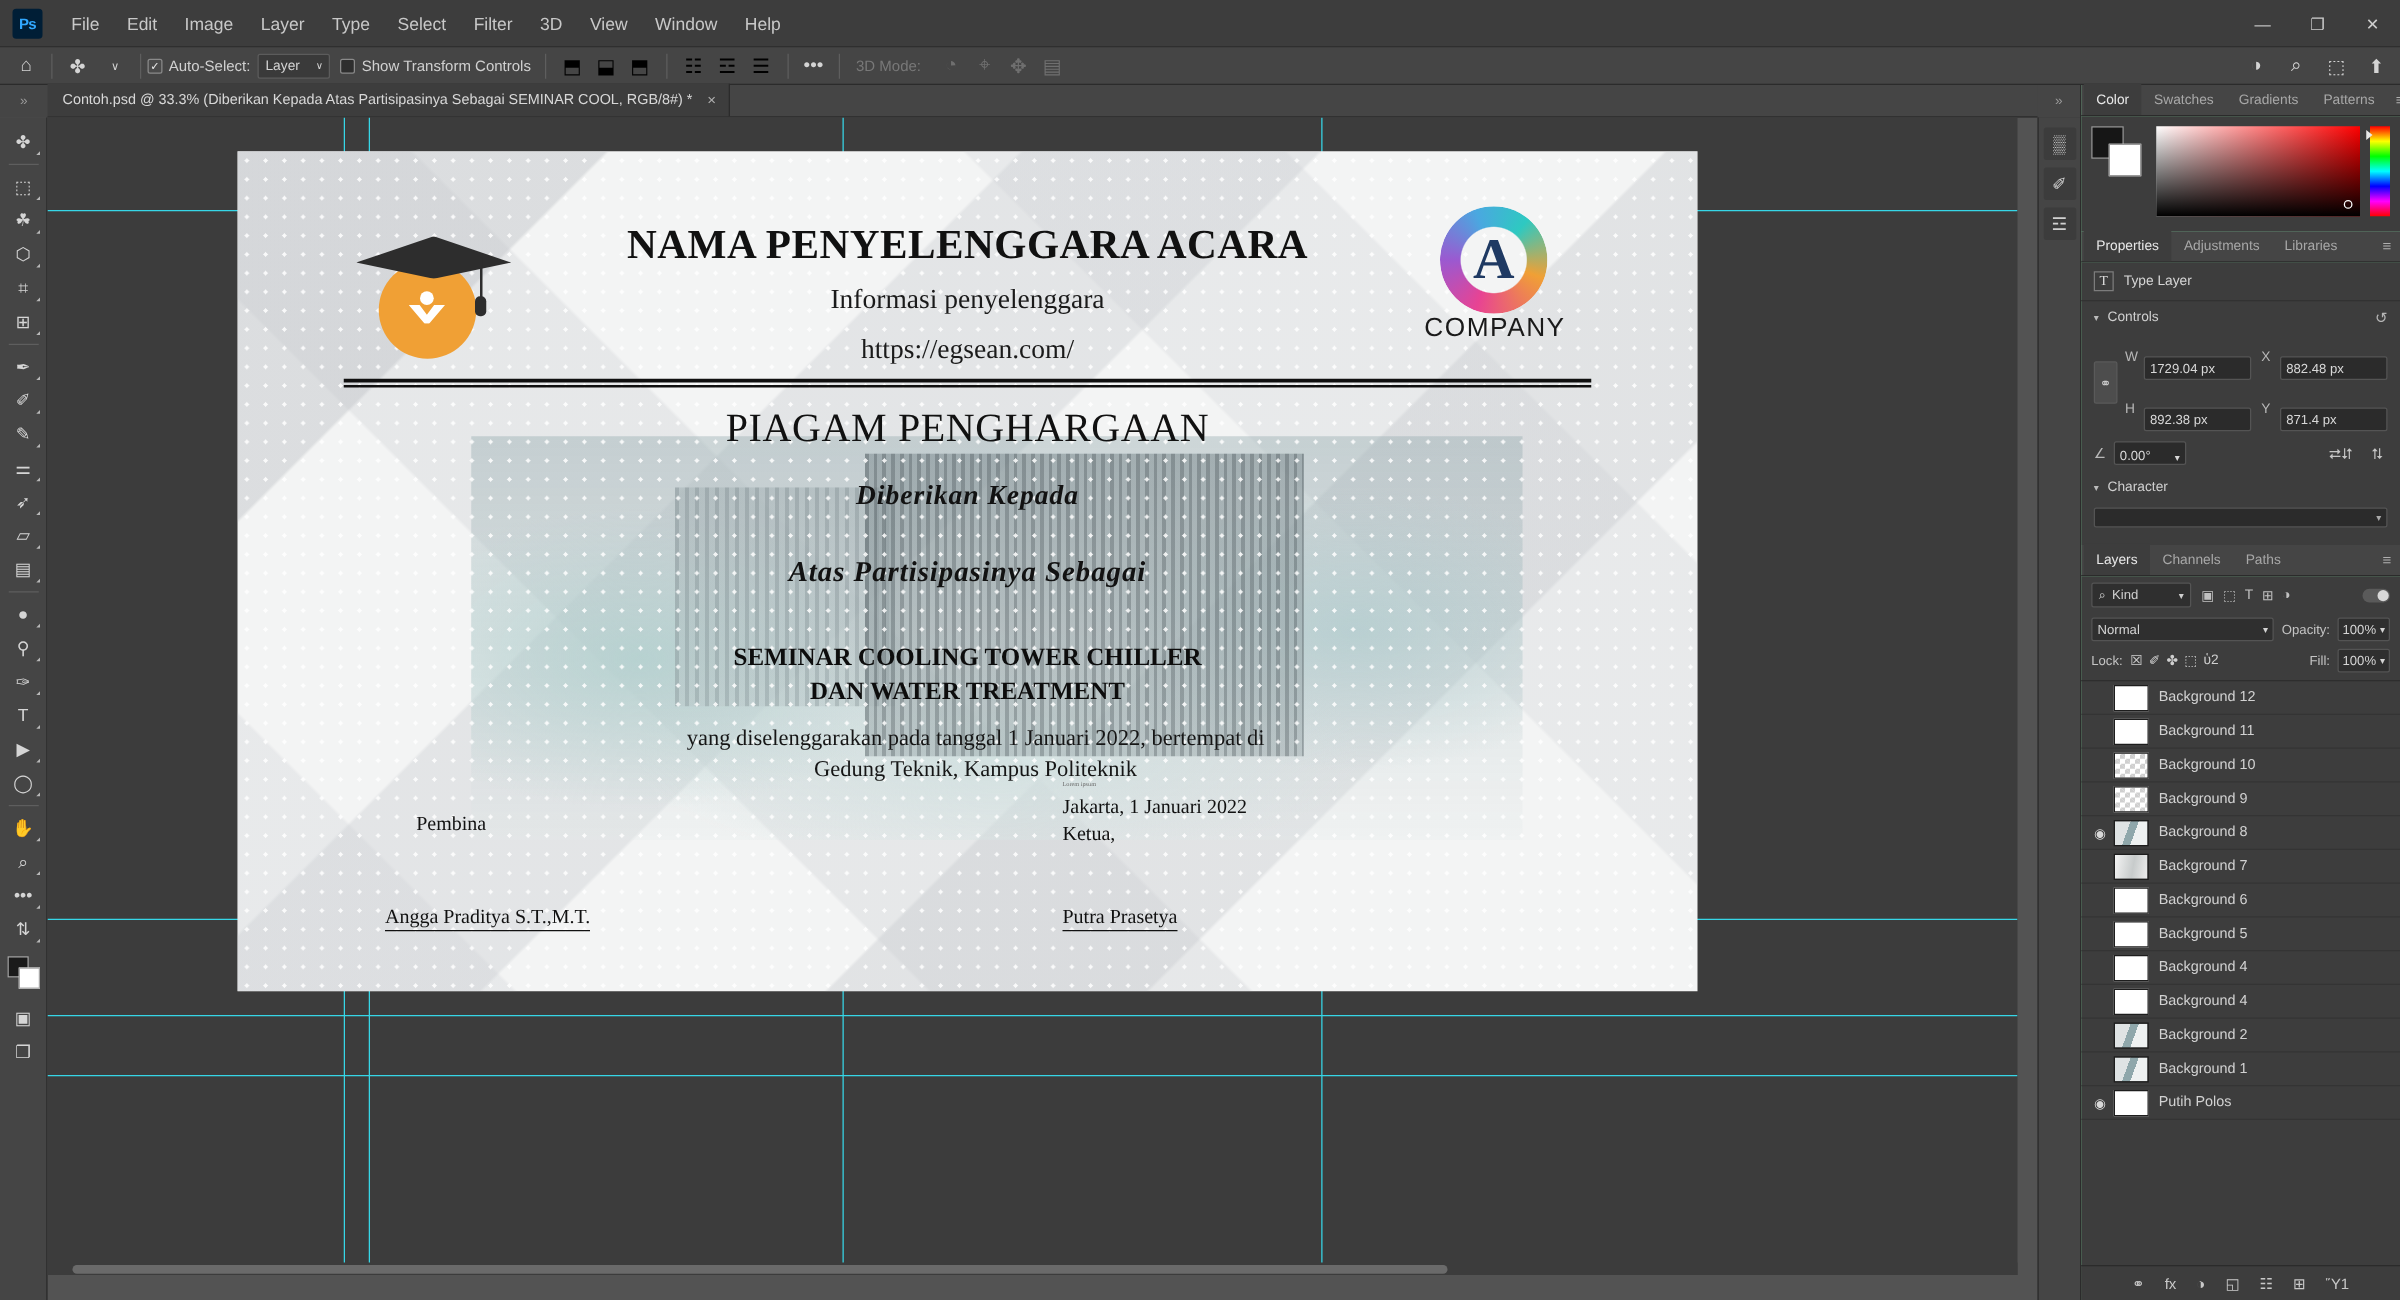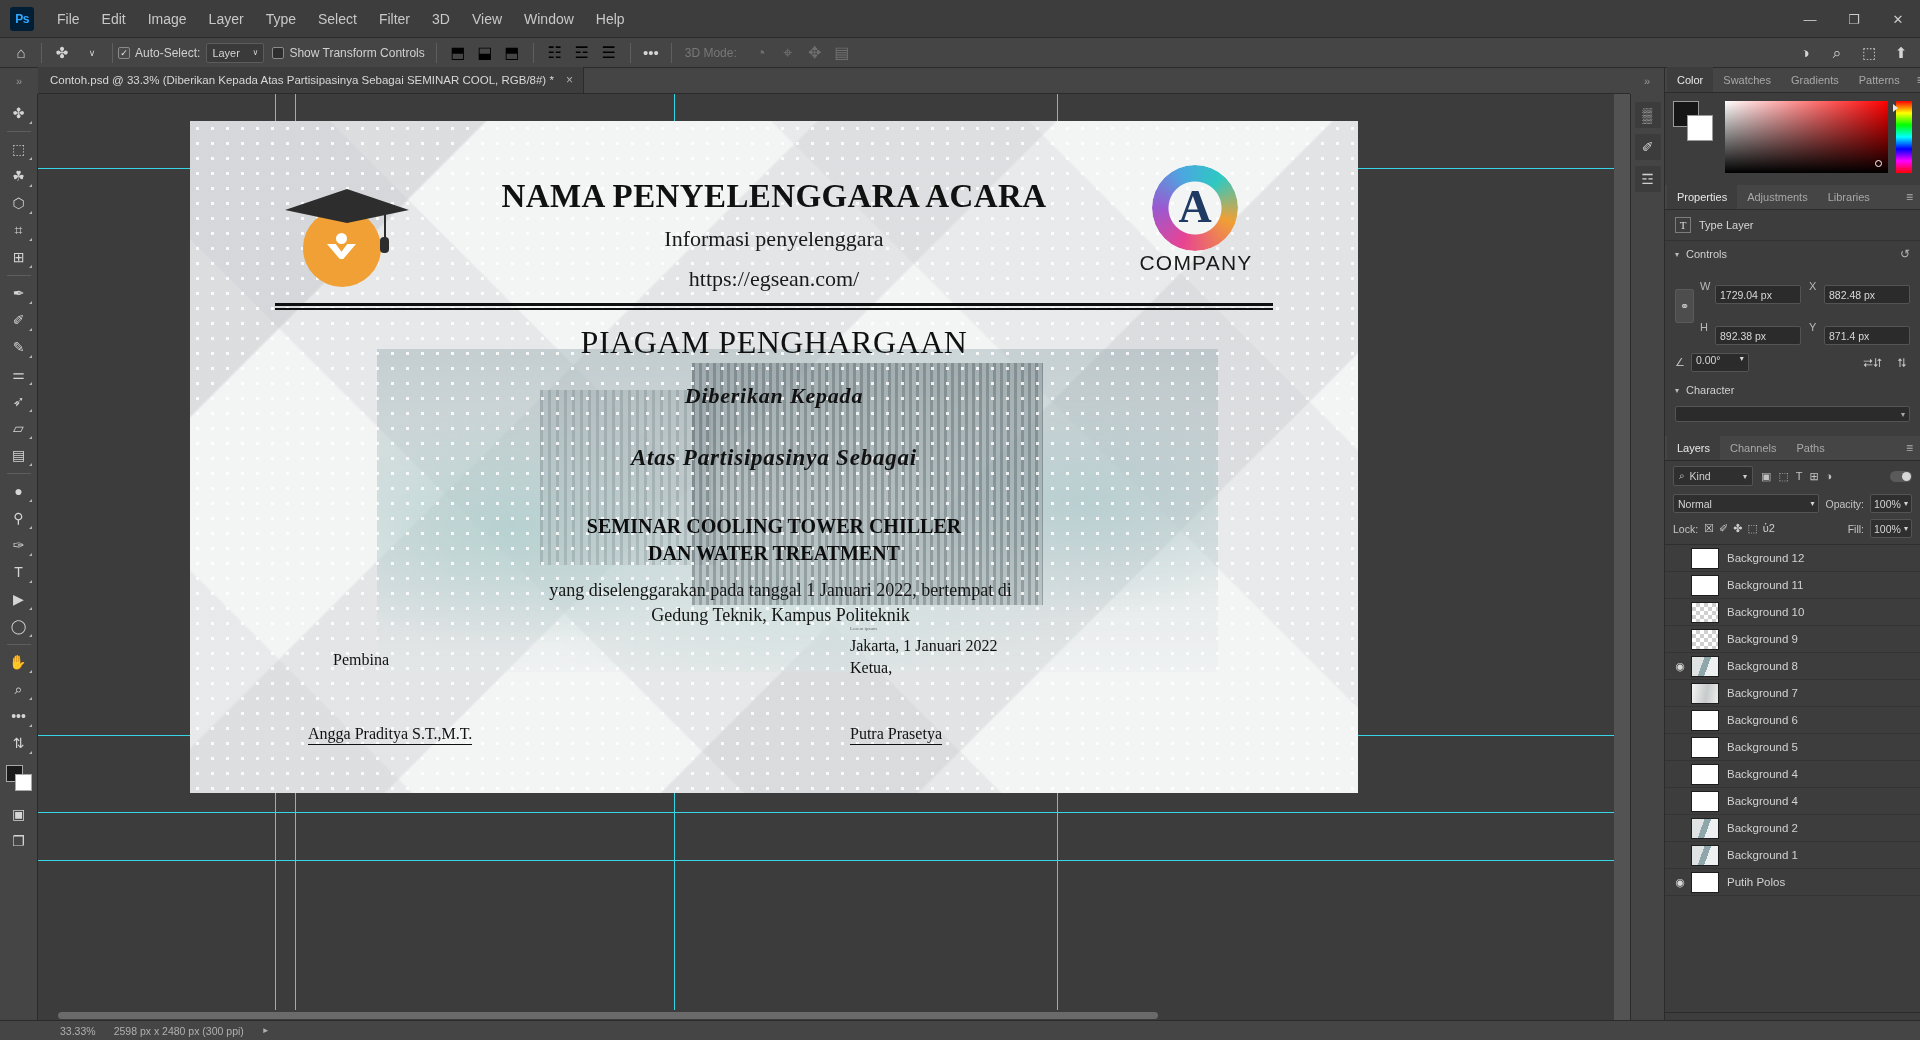--- a/index.html
+++ b/index.html
@@ -384,21 +384,21 @@
     flex: 1; height: 19px; background: #2b2b2b; border: 1px solid #545454;
     border-radius: 2px; color: #d8d8d8; font-size: 10.5px; padding: 0 4px;
     display: flex; align-items: center; margin-top: 18px;
   }
   .angle-row {
     display: flex; align-items: center; gap: 6px; padding: 4px 10px 6px 10px;
   }
   .angle-in {
     width: 58px; height: 19px; background: #2b2b2b; border: 1px solid #545454;
     border-radius: 2px; color: #d8d8d8; font-size: 10.5px; padding: 0 4px;
-    display: flex; align-items: flex-start; justify-content: space-between;
+    display: flex; align-items: flex-end; justify-content: space-between;
   }
   .flip-ico { color: #c6c6c6; font-size: 12px; padding: 0 4px; }
   .char-box {
     margin: 4px 10px 8px 10px; height: 16px; background: #2b2b2b;
     border: 1px solid #545454; border-radius: 2px; display: flex;
     align-items: center; justify-content: flex-end; padding-right: 4px;
     color: #aaa; font-size: 8px;
   }
 
   
@@ -888,18 +888,13 @@
           <span class="foot-ico">fx</span>
           <span class="foot-ico">◑</span>
           <span class="foot-ico">◱</span>
           <span class="foot-ico">☷</span>
           <span class="foot-ico">⊞</span>
           <span class="foot-ico">Ὕ1</span>
         </div>
     </div>
   </div>
 
-  <div class="statusbar">
-    <span>33.33%</span>
-    <span>2598 px x 2480 px (300 ppi)</span>
-    <span class="st-arrow">►</span>
-  </div>
 </div>
 
 </body></html>

